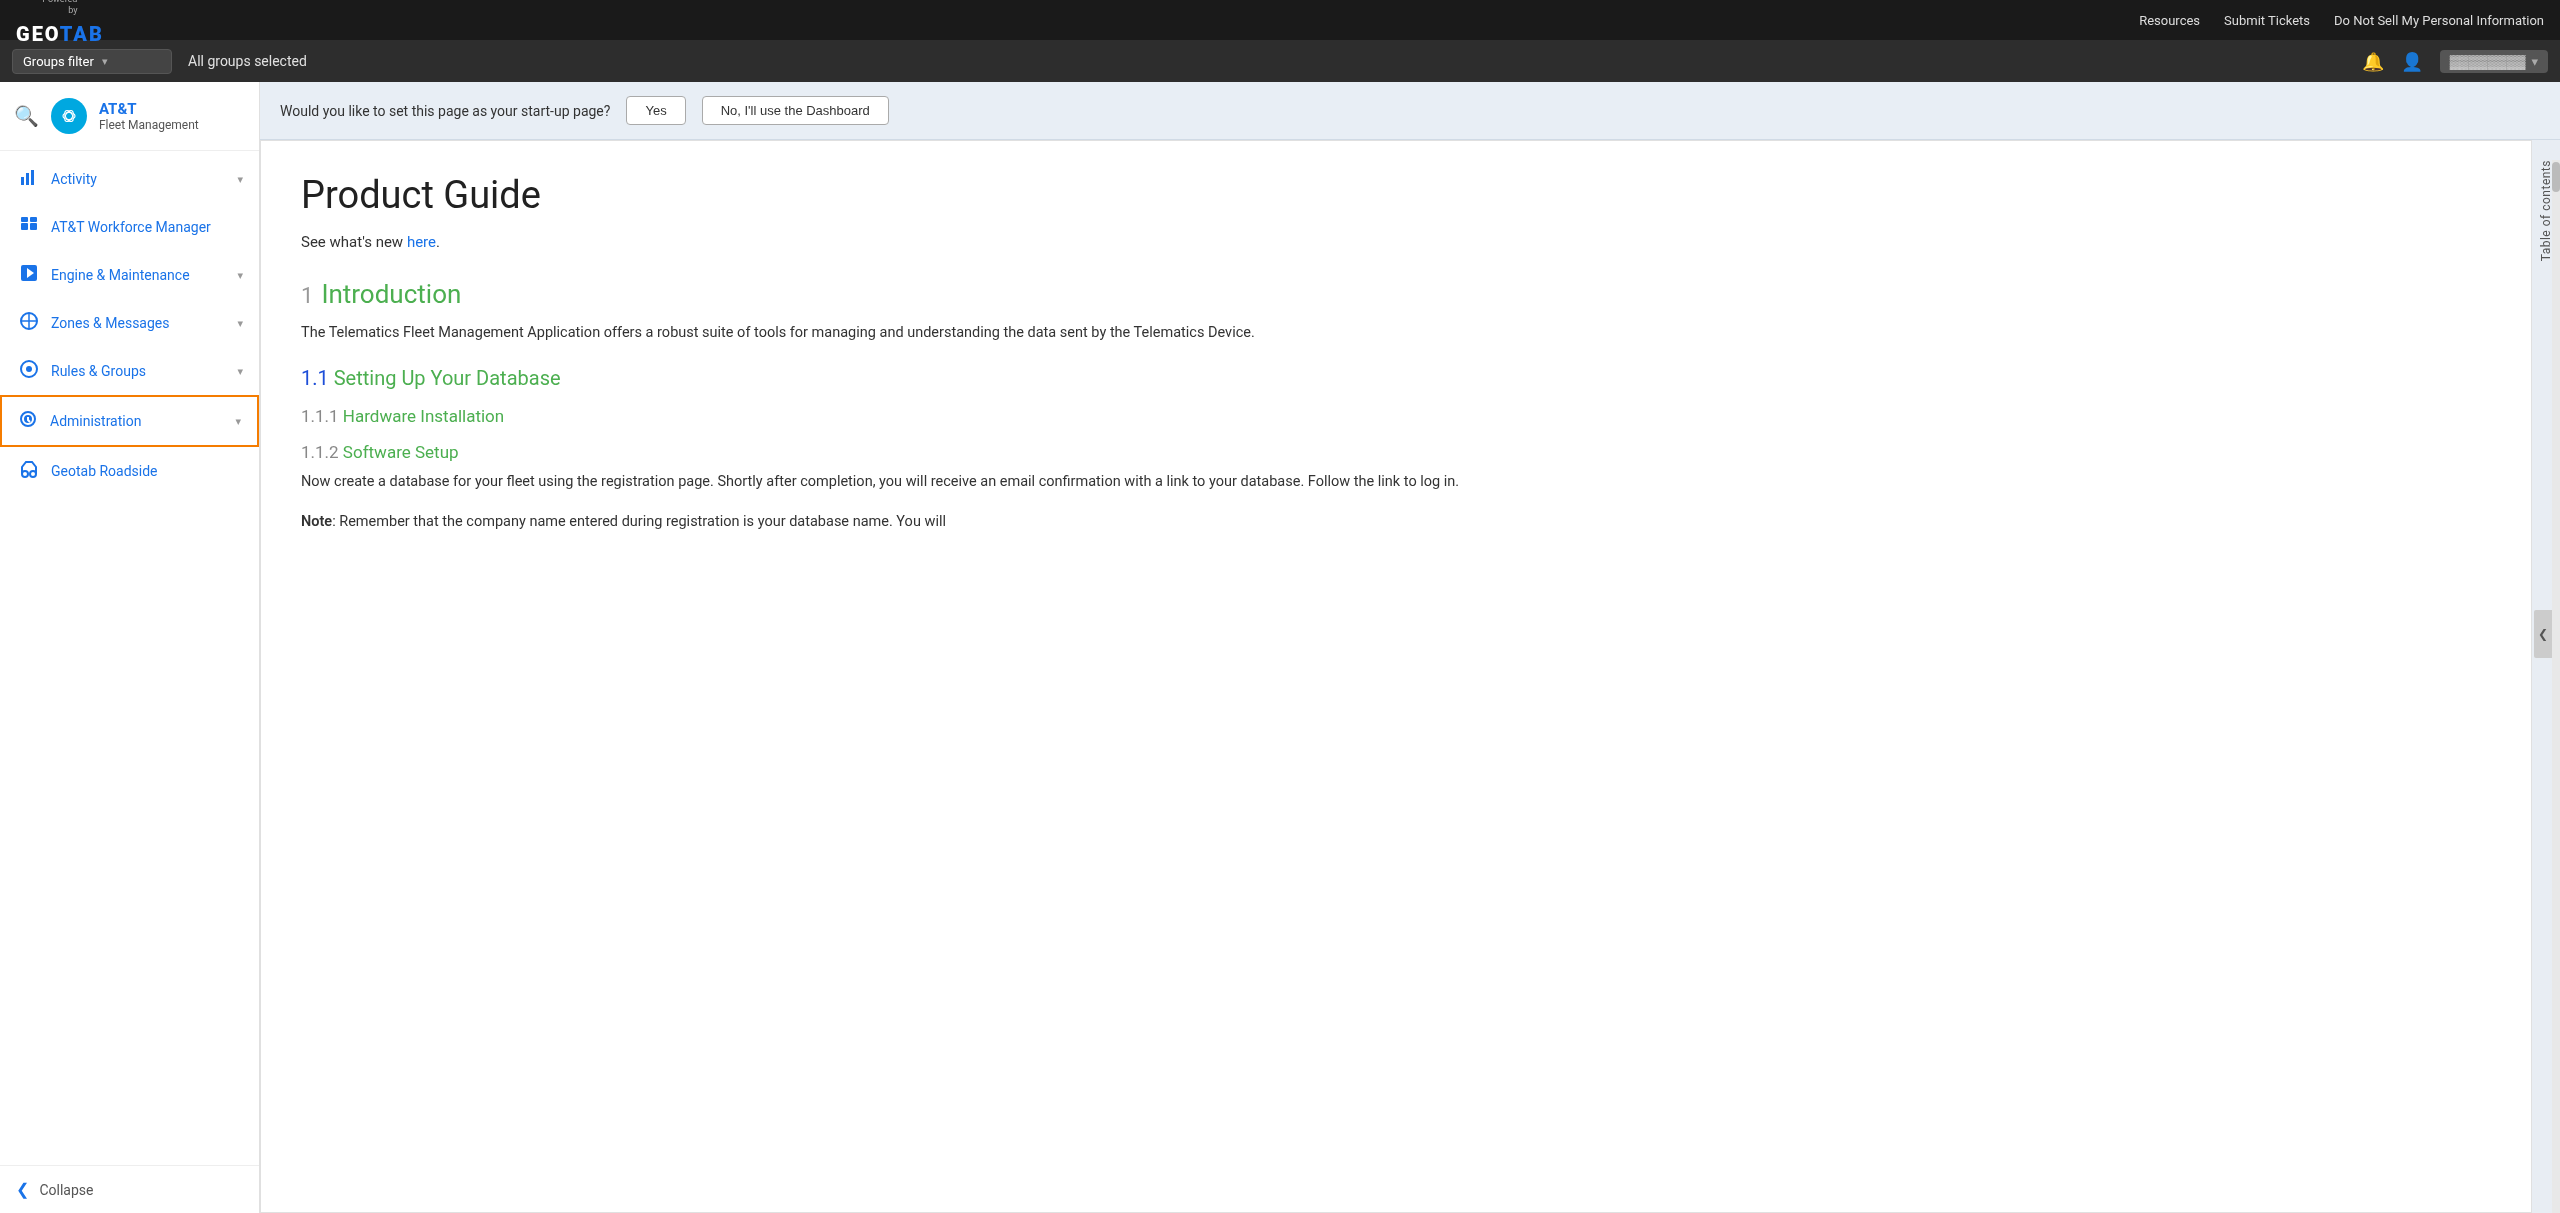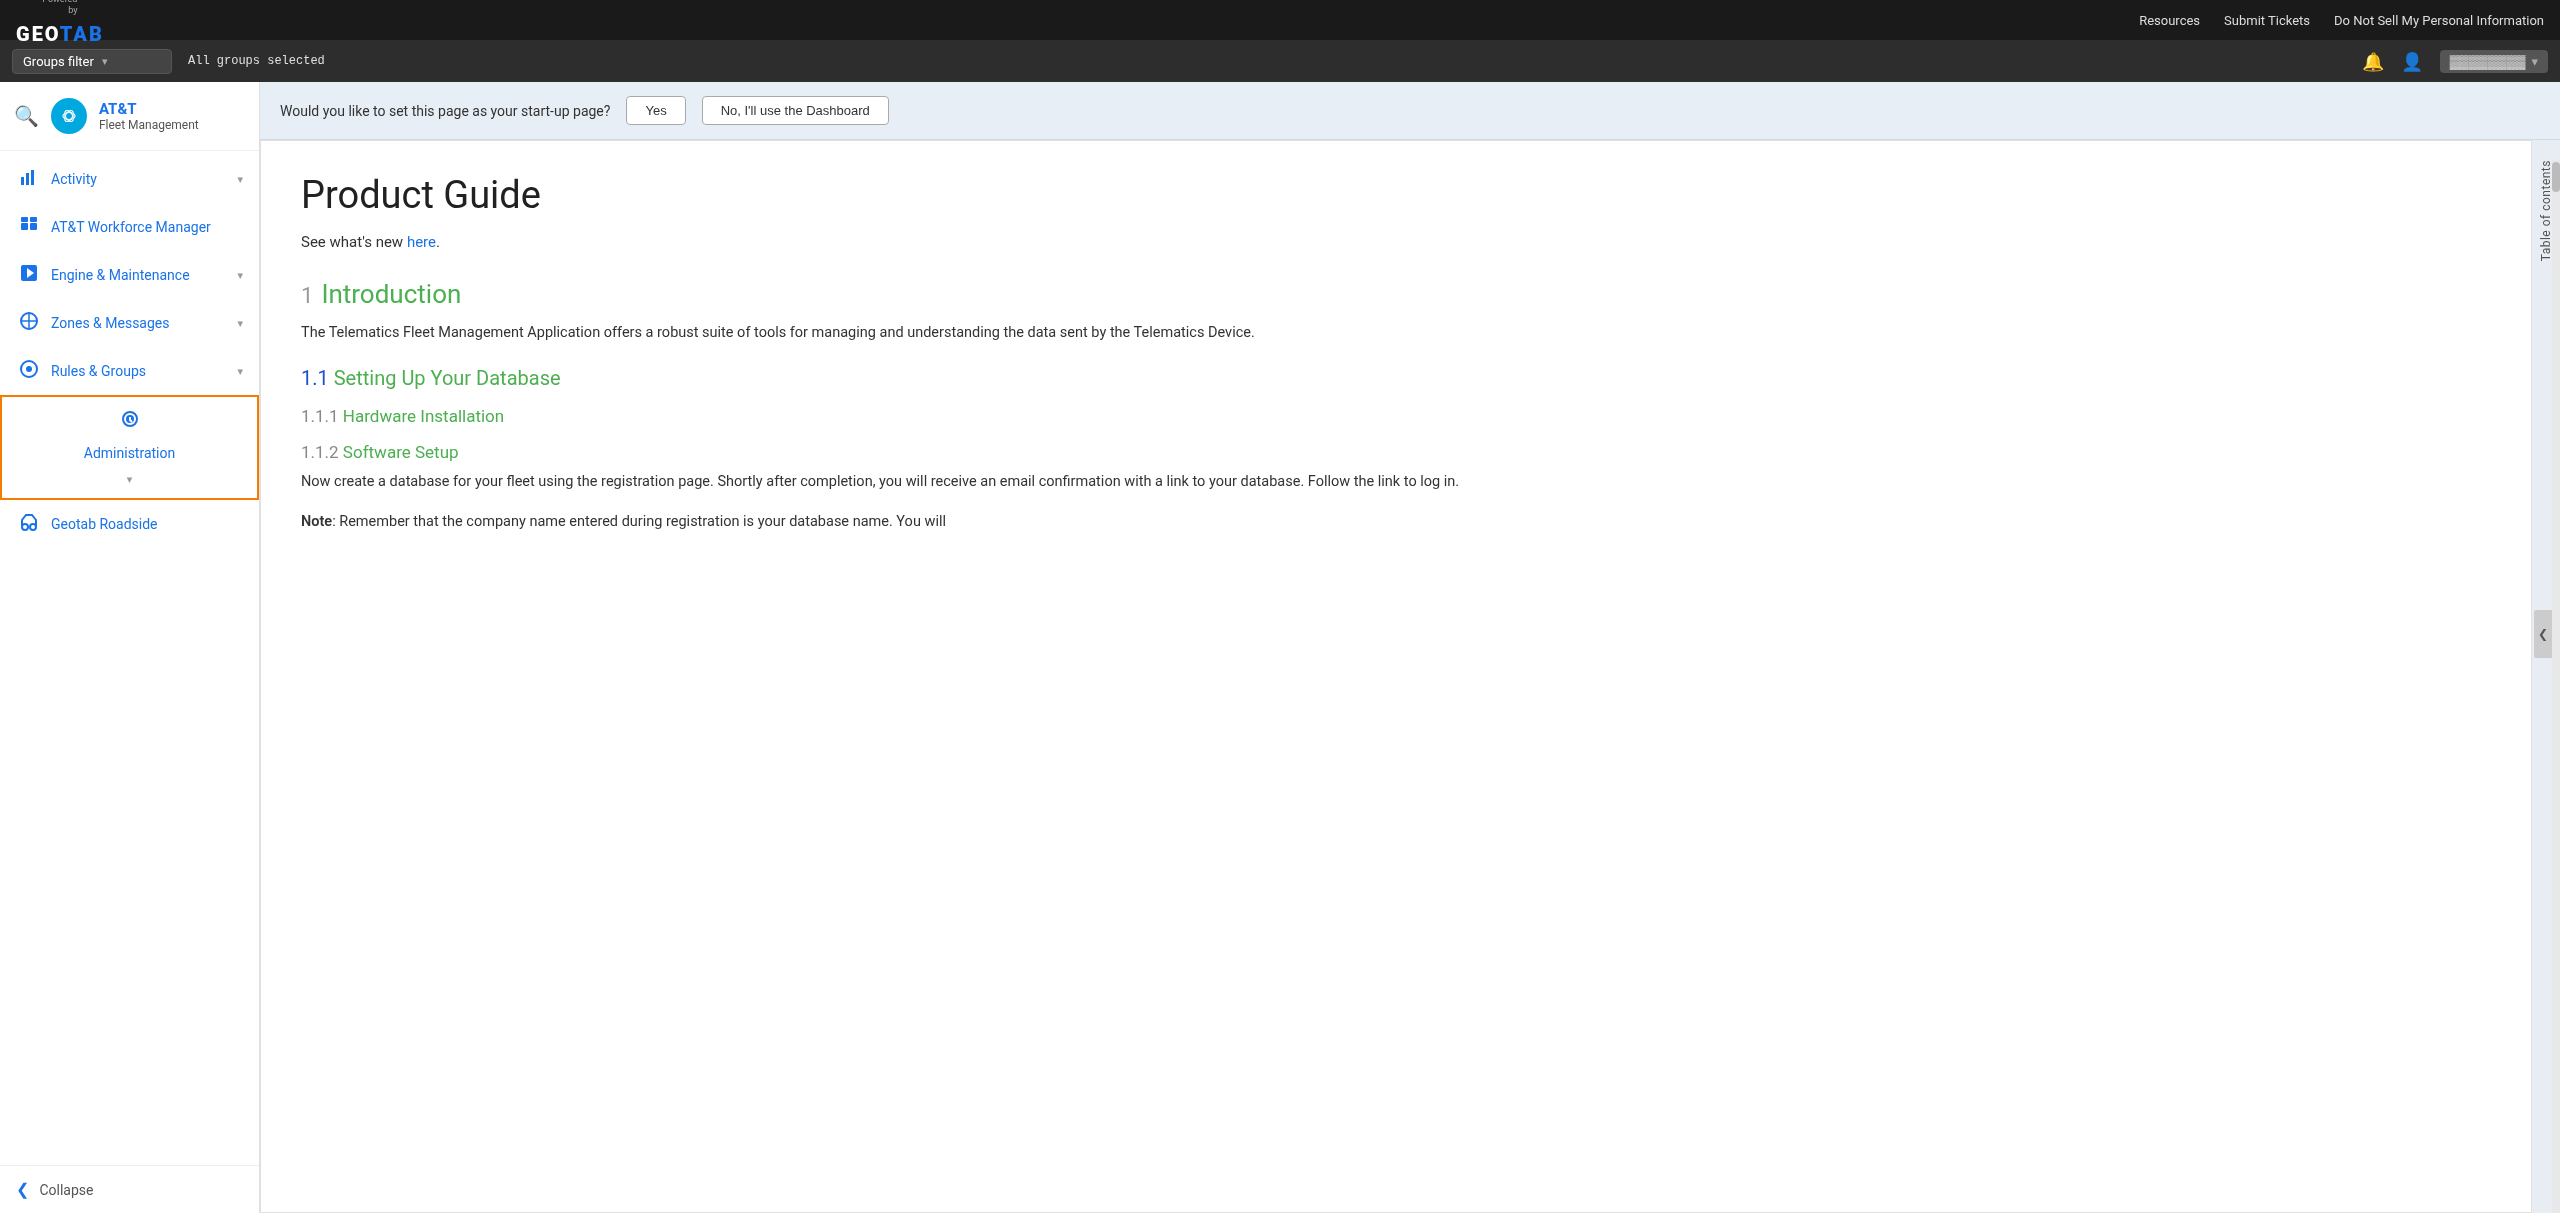--- a/index.html
+++ b/index.html
@@ -40,21 +40,21 @@
       border: 1px solid #555;
       border-radius: 4px;
       padding: 4px 10px;
       color: #fff;
       font-size: 13px;
       cursor: pointer;
       gap: 8px;
       min-width: 160px;
     }
     .groups-filter-select .chevron { font-size: 11px; color: #aaa; }
-    .all-groups-text { color: #e0e0e0; font-size: 12px; font-family: Liberation Mono, monospace; }
+    .all-groups-text { color: #e0e0e0; font-size: 14px; }
     .filter-bar-right { margin-left: auto; display: flex; align-items: center; gap: 16px; }
     .icon-bell, .icon-user { color: #ddd; font-size: 18px; cursor: pointer; }
     .user-dropdown {
       display: flex; align-items: center; gap: 6px;
       background: #555; border-radius: 4px; padding: 4px 10px; cursor: pointer; color: #ddd; font-size: 13px;
     }
 
     
     .main-layout {
       display: flex;
@@ -258,21 +258,20 @@
       border-radius: 3px 0 0 3px;
       color: #666;
       font-size: 13px;
     }
 
     
     .nav-item.active {
       outline: 2px solid #f57c00;
       outline-offset: -2px;
       background: #fff;
-      flex-direction: column;
     }
 
     
     .guide-content::-webkit-scrollbar { width: 8px; }
     .guide-content::-webkit-scrollbar-track { background: #f0f0f0; }
     .guide-content::-webkit-scrollbar-thumb { background: #bbb; border-radius: 4px; }
   </style>
 </head>
 <body>
 

